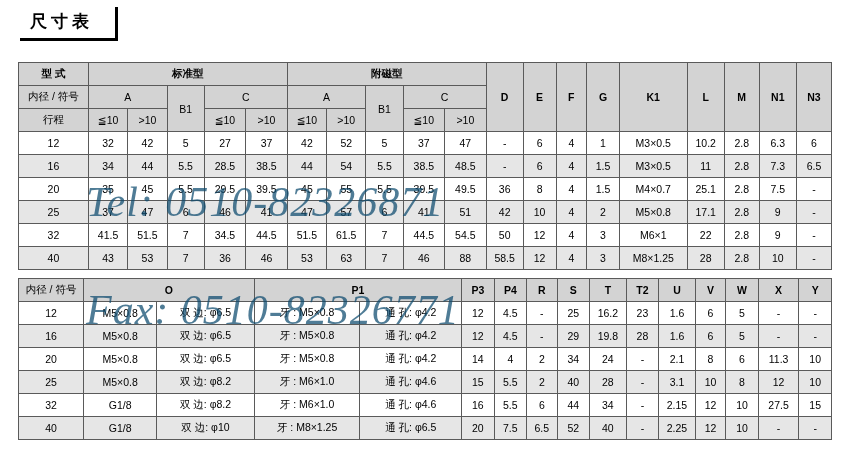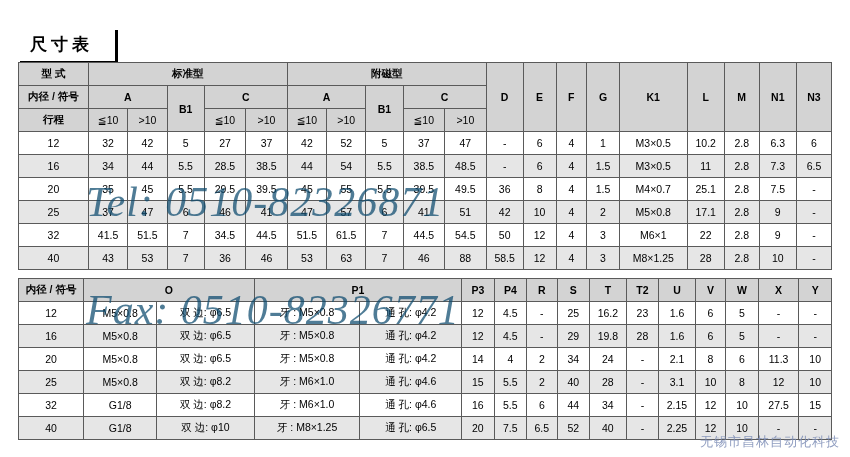--- a/index.html
+++ b/index.html
@@ -4,21 +4,21 @@
 <style>
   html,body{margin:0;padding:0;}
   body{
     width:850px;height:457px;
     background:#ffffff;
     font-family:"Liberation Sans","DejaVu Sans",sans-serif;
     position:relative;
     overflow:hidden;
   }
   .title-box{
-    position:absolute;left:20px;top:30px;
+    position:absolute;left:20px;top:7px;
     background:#ffffff;
     border-right:3px solid #000;
     border-bottom:3px solid #000;
     padding:3px 22px 5px 10px;
     font-size:17px;font-weight:bold;letter-spacing:4px;
     color:#000;
   }
   .table-wrap{
     position:absolute;left:18px;top:62px;width:722px;
   }
@@ -33,21 +33,21 @@
     font-size:10.5px;
     text-align:center;
     vertical-align:middle;
     padding:0;
     height:22px;
     color:#000;
     font-weight:normal;
     white-space:nowrap;
     overflow:hidden;
   }
-  .hdr{background:#d3d3d3;font-weight:bold;}
+  .hdr{background:#d3d3d3;font-weight:normal;}
   .hdr-sub{background:#d3d3d3;margin-top:44px;}
   .rw-a{background:#ffffff;}
   .rw-b{background:#e6e6e6;}
   .bold{font-weight:bold;}
   .wm{
     position:absolute;
     left:0;top:0;width:850px;height:457px;
     pointer-events:none;
   }
   .wm-line{
@@ -419,14 +419,13 @@
         <td>-</td>
       </tr>
     </tbody>
   </table>
 
 </div>
 
 <div class="wm">
   <div class="wm-line wm1">Tel: 0510-82326871</div>
   <div class="wm-line wm2">Fax: 0510-82326771</div>
-  <div class="wm-corner">无锡市昌林自动化科技</div>
 </div>
 
 </body></html>

